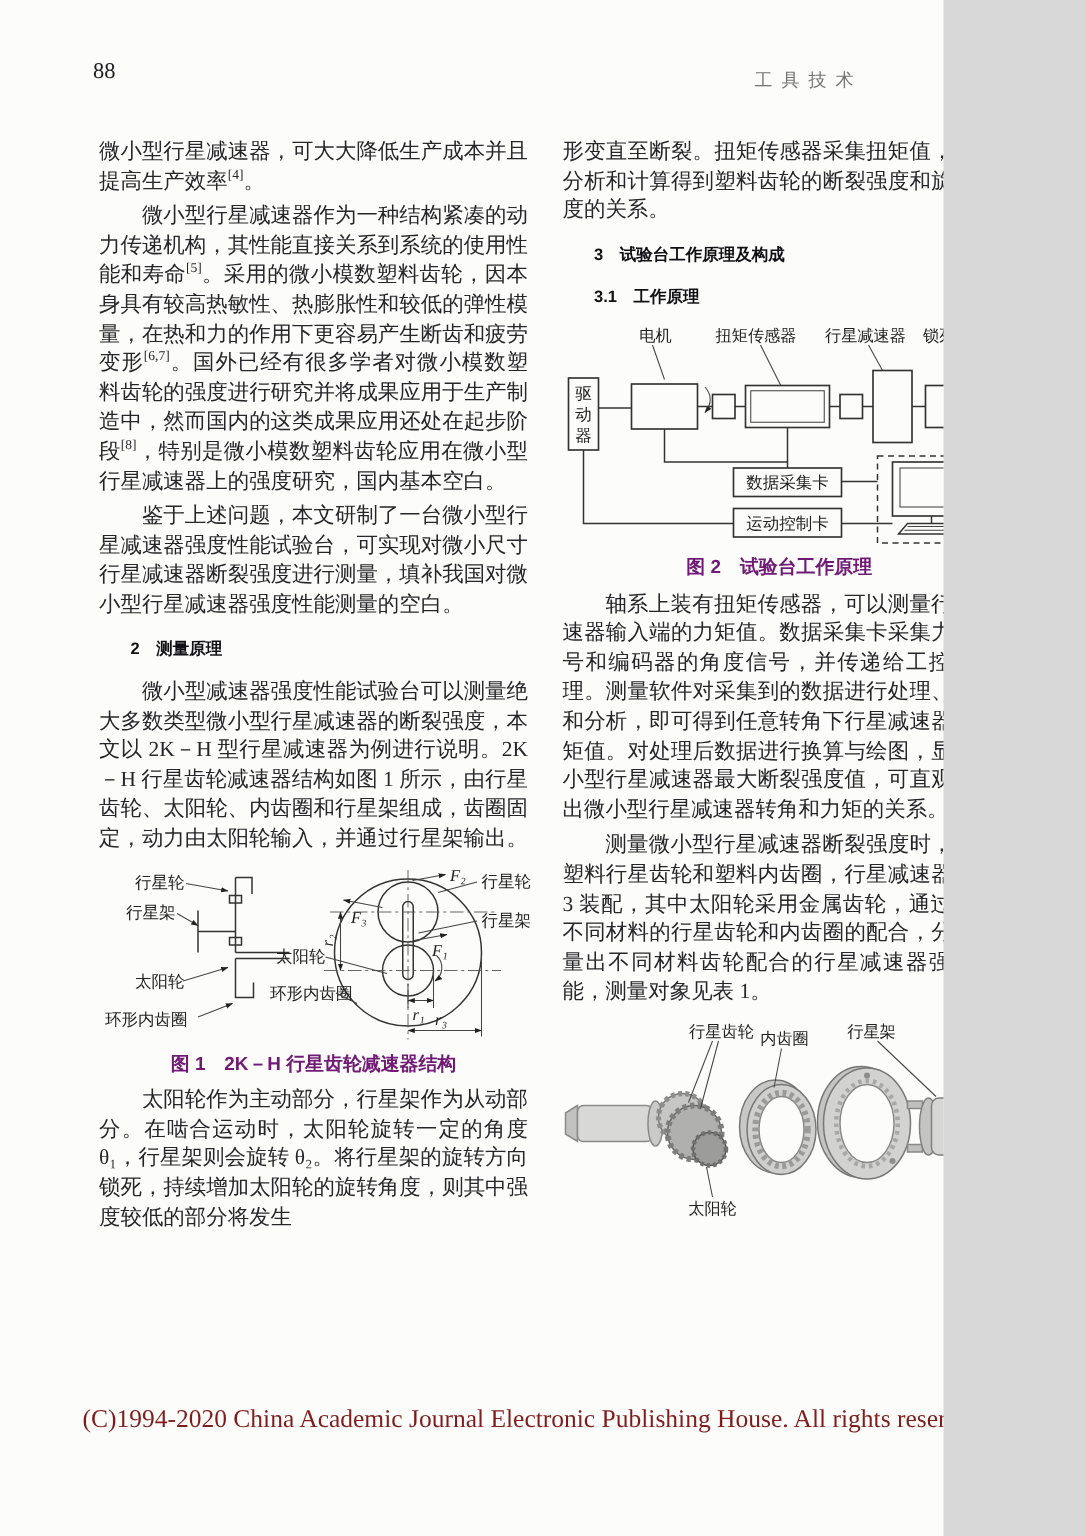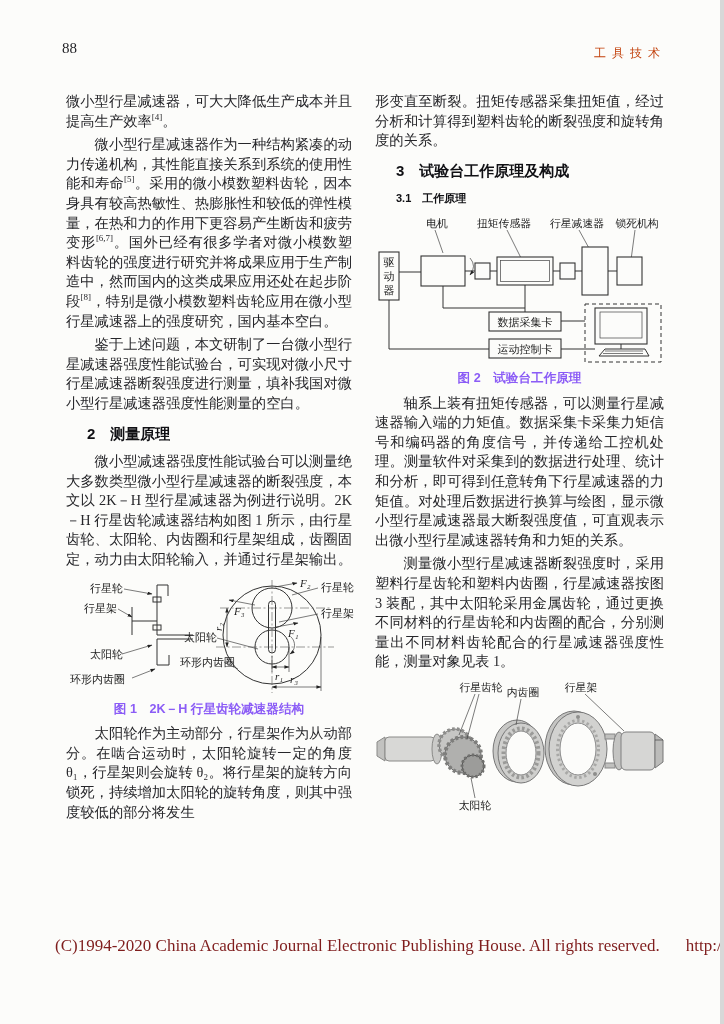--- a/index.html
+++ b/index.html
@@ -1,38 +1,38 @@
 <!DOCTYPE html>
 <html><head>
 <meta charset="utf-8">
 <style>
   html,body{margin:0;padding:0;background:#d8d8d8;}
-  .page{position:relative;width:720px;height:1024px;background:#fcfcfa;
+  .page{position:relative;width:629px;height:1024px;background:#fcfcfa;
         font-family:"Liberation Serif",serif;color:#26262a;overflow:hidden;}
 
   .pagenum{position:absolute;left:62px;top:40px;font-size:15px;color:#1e1e22;}
-  .journal{position:absolute;right:54px;top:45px;font-size:12px;letter-spacing:6px;color:#c2410c;}
+  .journal{position:absolute;right:54px;top:45px;font-size:12px;letter-spacing:6px;color:#737373;}
 
   .col{position:absolute;top:88px;font-size:14.3px;line-height:19.6px;
        text-align:justify;text-justify:inter-ideograph;}
   .col-left{left:62px;width:294px;}
   .col-right{left:371px;width:297px;}
 
   p{margin:4px;text-indent:2em;}
   p.cont{text-indent:0;}
   sup.ref{font-size:9px;line-height:0;vertical-align:super;}
 
-  h2.sec{font-family:"Liberation Sans",sans-serif;font-size:15px;font-weight:bold;
+  h2.sec{font-family:"Liberation Sans",sans-serif;font-size:11px;font-weight:bold;
          color:#101014;margin:10px 0 9px 0;padding-left:25px;text-align:left;}
   h3.subsec{font-family:"Liberation Sans",sans-serif;font-size:11px;font-weight:bold;
          color:#101014;margin:3px 0 4px 0;padding-left:25px;text-align:left;}
 
   figure{margin:7px 0 5px 0;}
   figcaption{font-family:"Liberation Sans",sans-serif;font-weight:bold;font-size:12.6px;
-         color:#8b5cf6;text-align:center;margin-top:3px;text-indent:0;}
+         color:#701a75;text-align:center;margin-top:3px;text-indent:0;}
 
   svg{display:block;}
   svg text{font-family:"Liberation Serif",serif;font-size:11px;fill:#222;}
   svg text.ital{font-style:italic;font-size:11px;}
   svg text.boxlbl{font-size:11px;text-anchor:middle;}
   svg text.toplbl{font-size:10.8px;text-anchor:middle;}
   .ln{stroke:#333;stroke-width:1;fill:none;}
   .thin{stroke:#444;stroke-width:0.7;fill:none;}
   .cl{stroke:#555;stroke-width:0.6;fill:none;stroke-dasharray:9 2.5 2 2.5;}
   .bx{stroke:#333;stroke-width:1.1;fill:#fcfcfa;}

